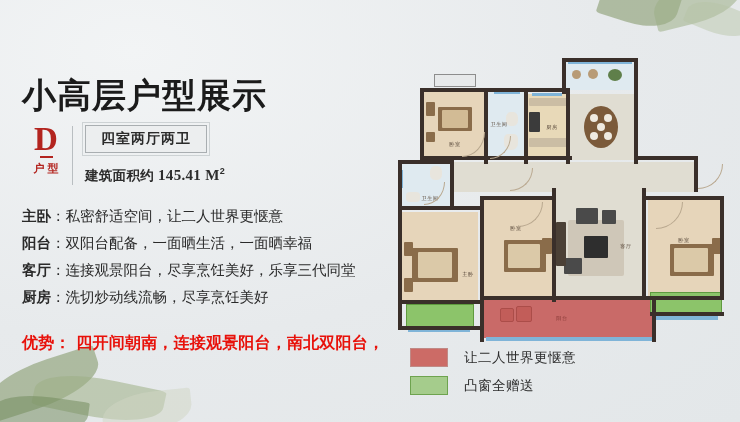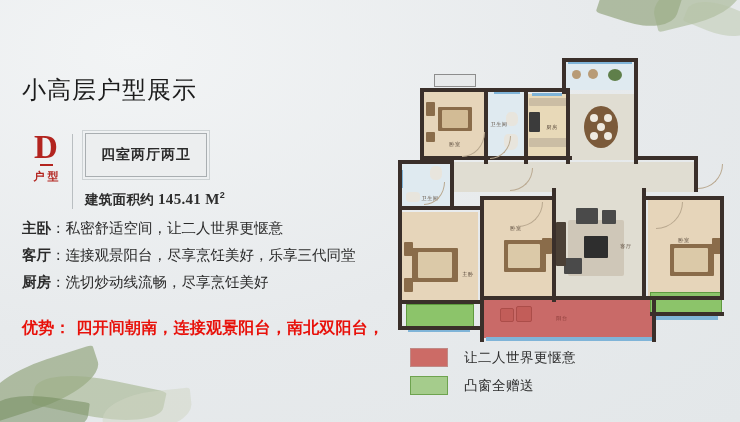--- a/index.html
+++ b/index.html
@@ -13,43 +13,43 @@
      radial-gradient(ellipse at 18% 12%, #f2f4f5 0%, #e7eaec 55%, #e3e7e9 100%);}
 
   
   .leaf{position:absolute;pointer-events:none;}
   .lf{position:absolute;border-radius:60% 5% 60% 5%;opacity:.55;}
 
   
   .left{position:absolute;left:22px;top:78px;width:392px;}
   .title{
     font-family:"DejaVu Sans","Liberation Sans",sans-serif;
-    font-size:24px;font-weight:normal;color:#1b1b1b;letter-spacing:1px;
-    line-height:1;margin:0 0 30px 0;
+    font-size:34px;font-weight:bold;color:#1b1b1b;letter-spacing:1px;
+    line-height:1;margin:0 0 12px 0;
   }
   .typeRow{display:flex;align-items:flex-start;gap:0;margin-bottom:6px;}
   .dBlock{width:48px;text-align:center;flex:none;}
   .dLetter{font-family:"Liberation Serif","DejaVu Serif",serif;
     font-size:33px;font-weight:bold;color:#b3241f;line-height:.92;}
   .dDash{width:13px;height:1.5px;background:#b3241f;margin:2px auto 3px;}
   .dSub{font-size:11px;font-weight:bold;color:#b3241f;letter-spacing:3px;
         margin-left:3px;}
   .vline{width:1px;background:#b9bec1;align-self:stretch;margin:2px 12px 0 2px;}
   .rightOfD{flex:1;padding-top:1px;}
   .roomsBox{
-    display:inline-block;padding:12px 15px;
+    display:inline-block;padding:4px 15px;
     border:1px solid #a9aeb1;outline:1px solid #cdd2d4;outline-offset:2px;
     background:#eceeef;font-size:14px;font-weight:bold;color:#2b2b2b;
     letter-spacing:1px;
   }
   .areaLine{margin-top:13px;font-size:13.5px;color:#2d2d2d;letter-spacing:.3px;font-weight:bold;}
   .areaLine .num{font-family:"Liberation Serif","DejaVu Serif",serif;font-size:15px;}
   .areaLine sup{font-size:9px;}
 
-  .features{margin-top:6px;}
+  .features{margin-top:18px;}
   .frow{font-size:14.5px;color:#2a2a2a;line-height:27px;white-space:nowrap;
         font-family:"DejaVu Sans","Liberation Sans",sans-serif;}
   .frow b{font-weight:bold;}
 
   .adv{margin-top:18px;color:#e8110a;font-weight:bold;font-size:16px;
        line-height:27px;letter-spacing:.2px;
        font-family:"DejaVu Sans","Liberation Sans",sans-serif;}
 
   
   .legend{position:absolute;left:410px;top:348px;}
@@ -115,20 +115,23 @@
           <span>建筑面积约</span>
           <span class="num">145.41</span>
           <span class="num">M</span><sup>2</sup>
         </div>
       </div>
     </div>
 
     <div class="features">
       <div class="frow">
         <b>主卧</b><span>：</span><span>私密舒适空间，让二人世界更惬意</span>
+      </div>
+      <div class="frow">
+        <b>阳台</b><span>：</span><span>双阳台配备，一面晒生活，一面晒幸福</span>
       </div>
       <div class="frow">
         <b>客厅</b><span>：</span><span>连接观景阳台，尽享烹饪美好，乐享三代同堂</span>
       </div>
       <div class="frow">
         <b>厨房</b><span>：</span><span>洗切炒动线流畅，尽享烹饪美好</span>
       </div>
     </div>
 
     <div class="adv">

